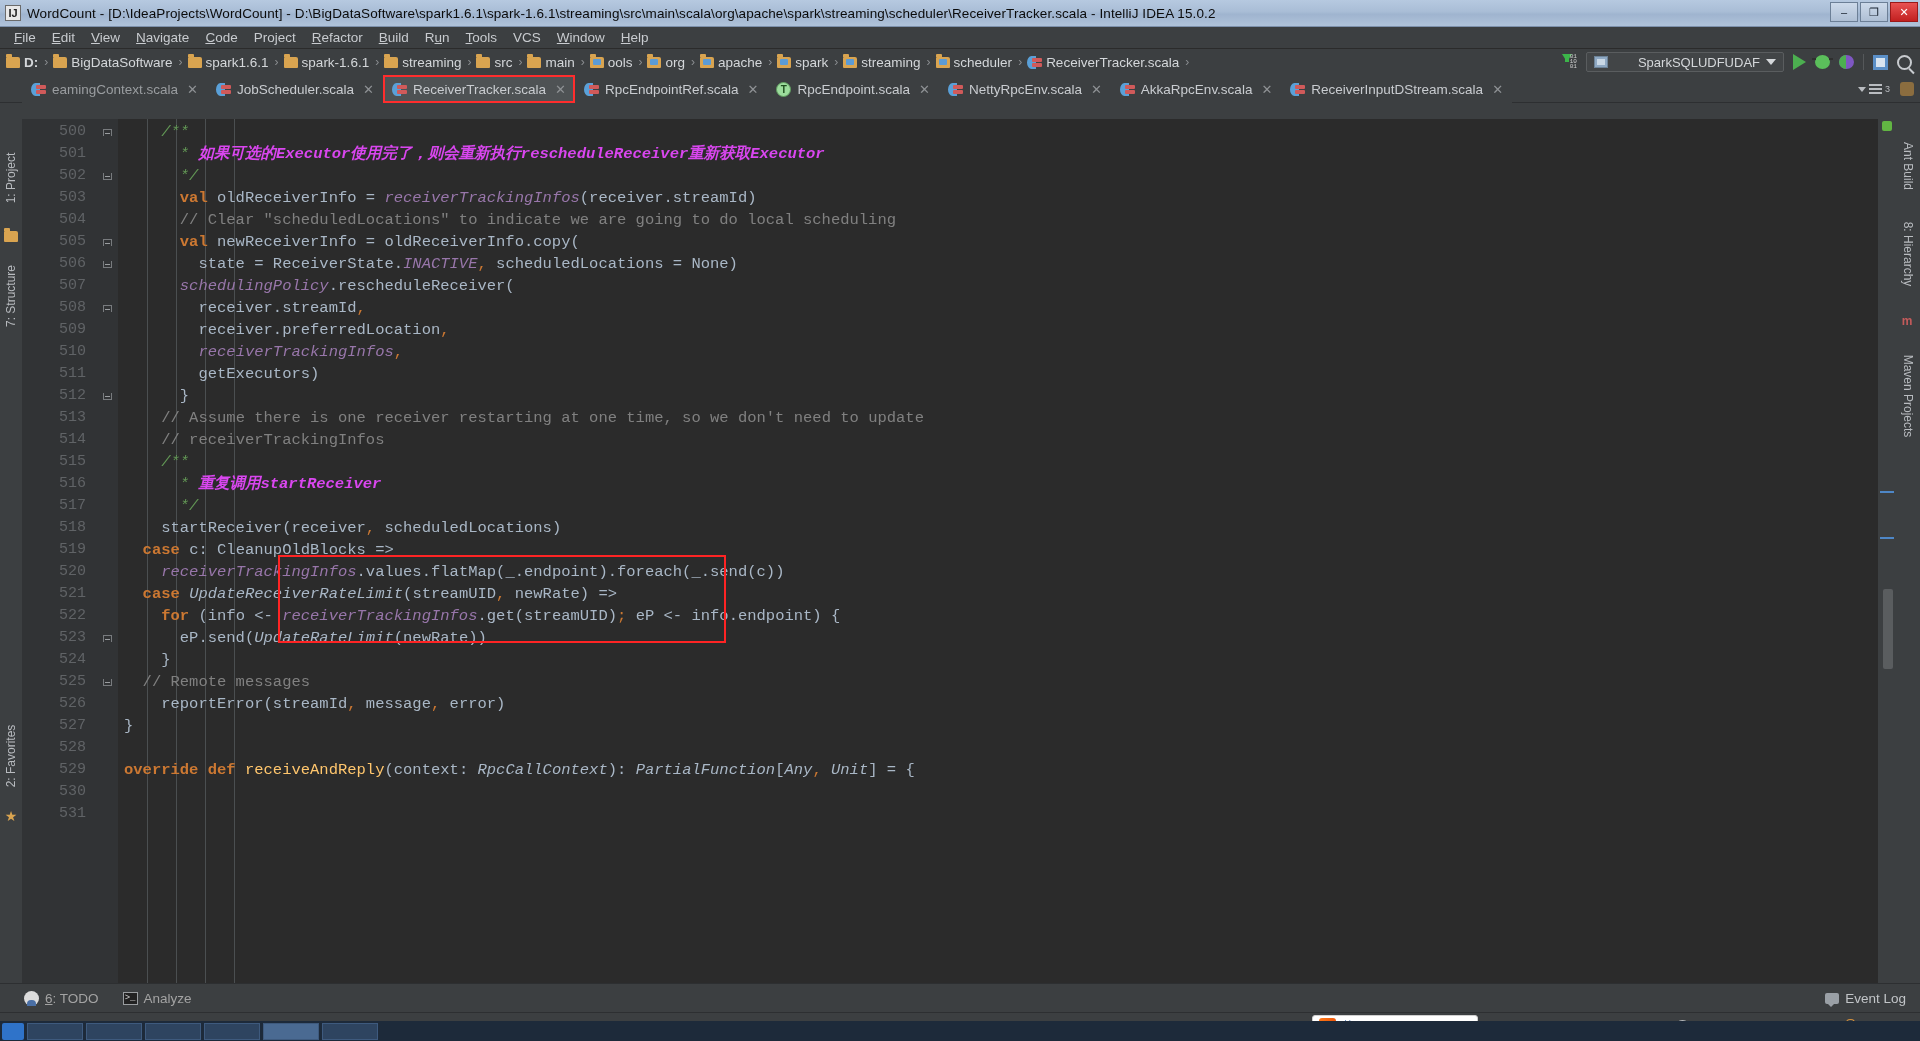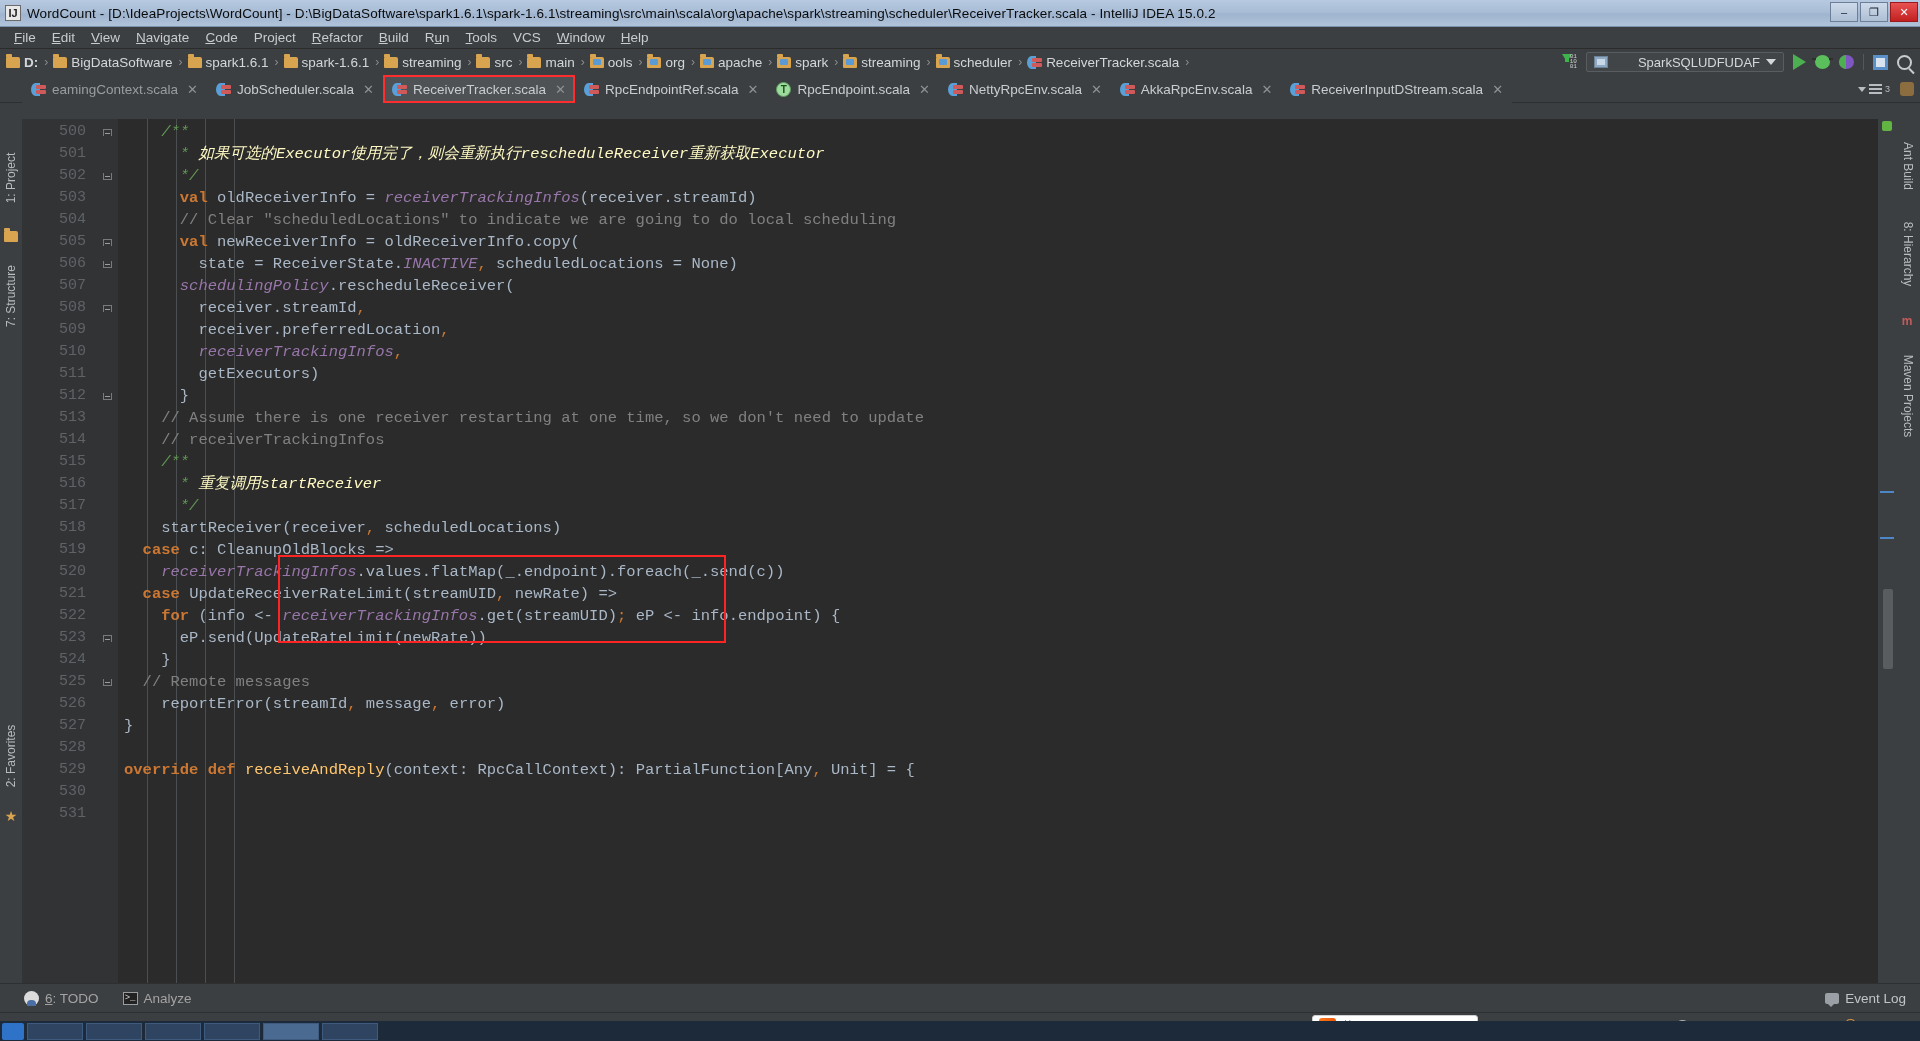--- a/index.html
+++ b/index.html
@@ -137,23 +137,23 @@
 
   #codewrap{flex:1;position:relative;overflow:hidden;background:#2b2b2b;padding-top:2px;}
   .cline{
     height:22px;line-height:22px;white-space:pre;
     font-family:"Liberation Mono",monospace;font-size:15.5px;color:#a9b7c6;
     padding-left:6px;position:relative;
   }
   .kw{color:#cc7832;font-weight:bold;}
   .cmt{color:#808080;}
   .doc{color:#629755;font-style:italic;}
-  .docb{color:#fef9c3;font-style:italic;font-weight:normal;}
+  .docb{color:#d946ef;font-style:italic;font-weight:bold;}
   .fld{color:#9876aa;font-style:italic;}
-  .cls{color:#a9b7c6;}
+  .cls{color:#a9b7c6;font-style:italic;}
   .fn{color:#ffc66d;}
   .pun{color:#cc7832;}
   .indent{position:absolute;top:0;bottom:0;width:1px;background:#4b4f51;}
 
   
   #redbox{
     position:absolute;border:2px solid #ff2424;pointer-events:none;
   }
   
   #markercol{width:18px;background:#3c3f41;flex:none;position:relative;}

